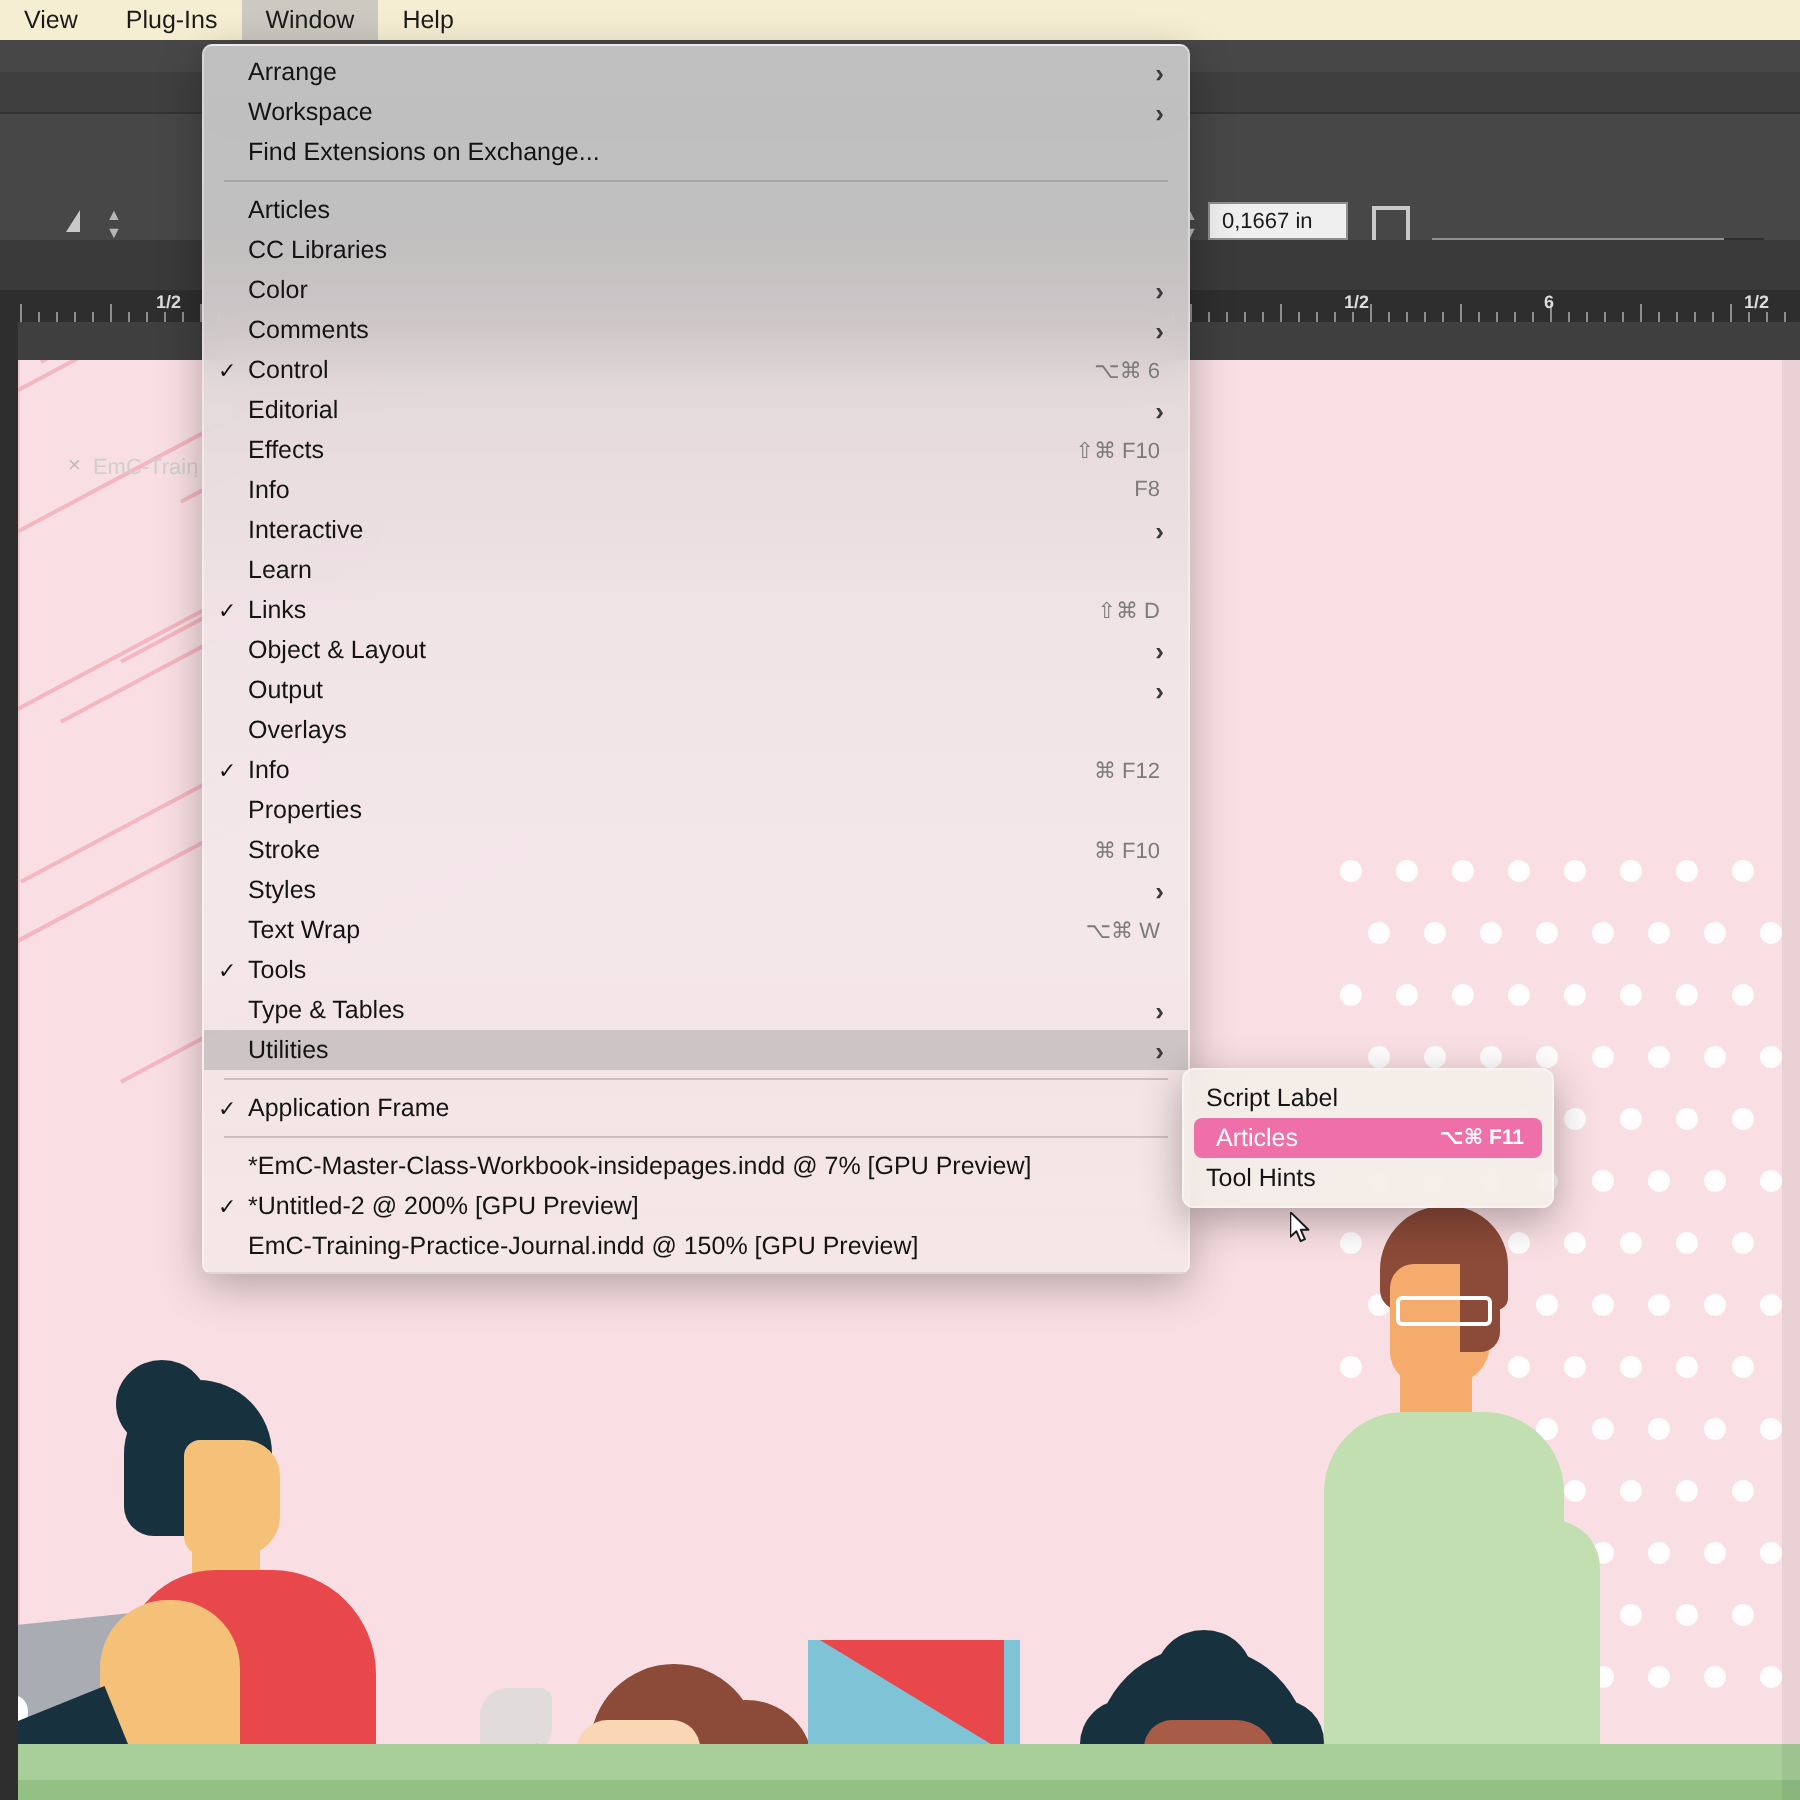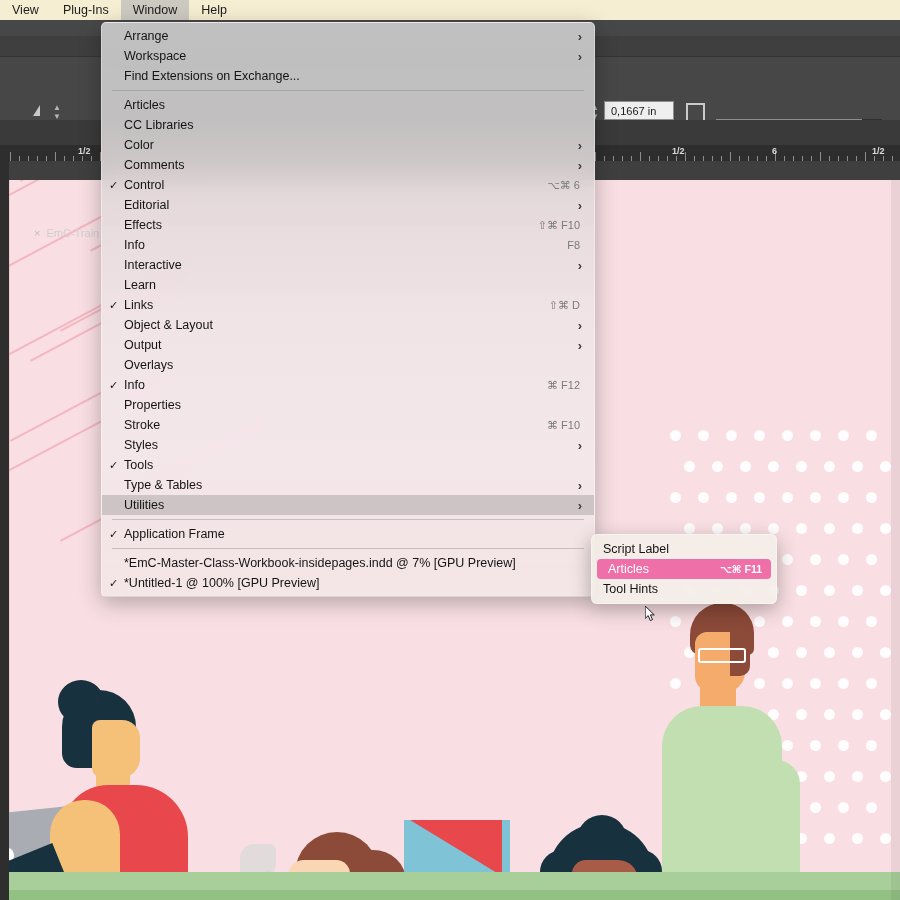--- a/index.html
+++ b/index.html
@@ -523,20 +523,24 @@
       </div>
       <div class="mrow">
         <span>Stroke</span>
         <span class="sc">⌘ F10</span>
       </div>
       <div class="mrow">
         <span>Styles</span>
         <span class="arw">›</span>
       </div>
       <div class="mrow">
+        <span>Text Wrap</span>
+        <span class="sc">⌥⌘ W</span>
+      </div>
+      <div class="mrow">
         <span class="chk">✓</span>
         <span>Tools</span>
       </div>
       <div class="mrow">
         <span>Type &amp; Tables</span>
         <span class="arw">›</span>
       </div>
       <div class="mrow hov">
         <span>Utilities</span>
         <span class="arw">›</span>
@@ -545,21 +549,24 @@
       <div class="mrow">
         <span class="chk">✓</span>
         <span>Application Frame</span>
       </div>
       <div class="msep"></div>
       <div class="mrow">
         <span>*EmC-Master-Class-Workbook-insidepages.indd @ 7% [GPU Preview]</span>
       </div>
       <div class="mrow">
         <span class="chk">✓</span>
-        <span>*Untitled-1 @ 100% [GPU Preview]</span>
+        <span>*Untitled-2 @ 200% [GPU Preview]</span>
+      </div>
+      <div class="mrow">
+        <span>EmC-Training-Practice-Journal.indd @ 150% [GPU Preview]</span>
       </div>
       <div class="mgap"></div>
     </div>
 
   <div class="submenu" id="submenu">
       <div class="srow">
         <span>Script Label</span>
       </div>
       <div class="srow sel" style="background: rgb(239, 111, 169);">
         <span>Articles</span>

